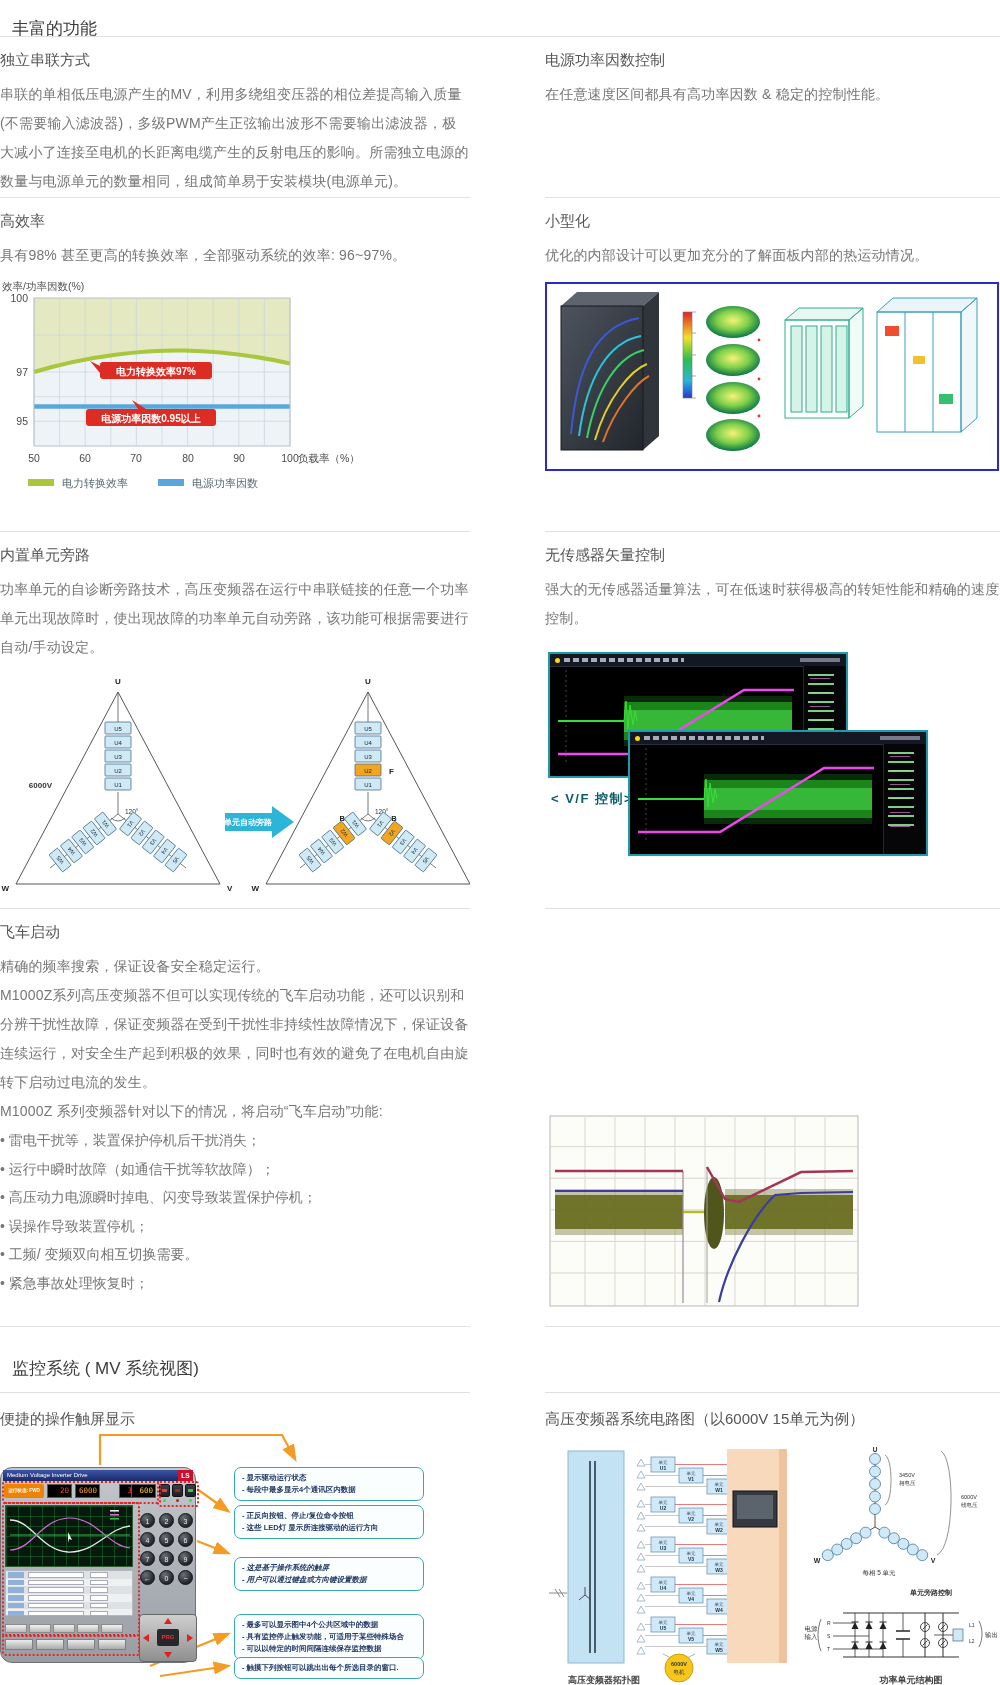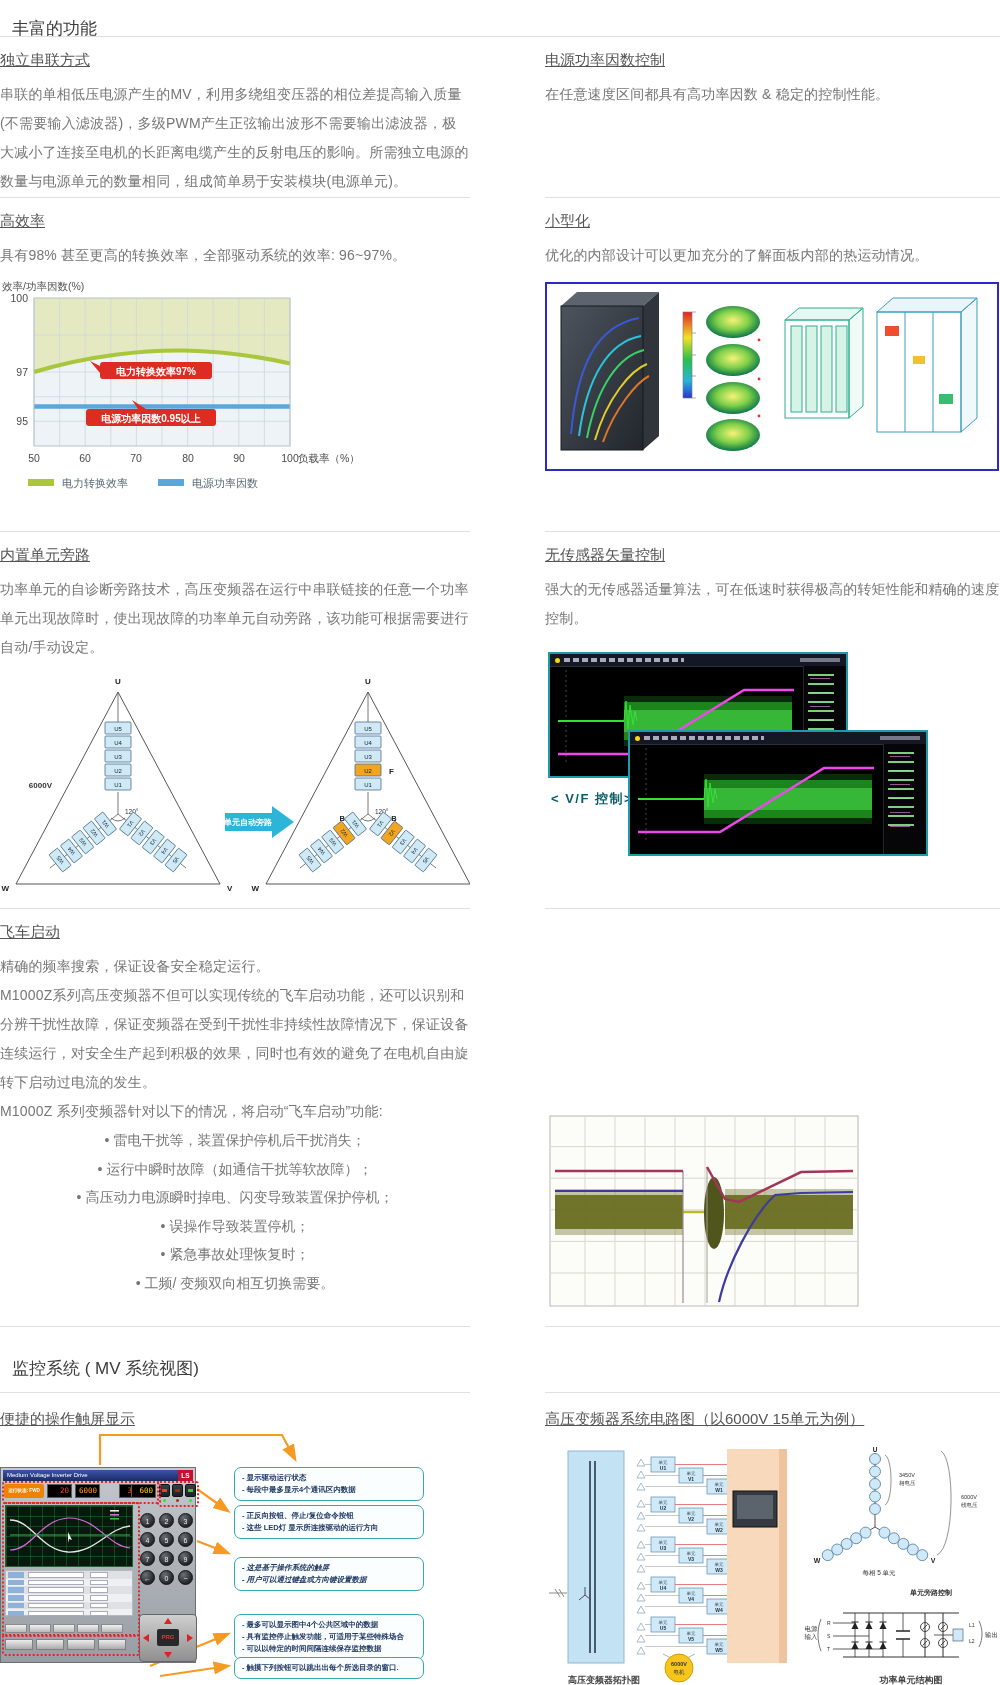--- a/index.html
+++ b/index.html
@@ -5,23 +5,23 @@
   html,body{margin:0;padding:0;background:#fff;}
   .page{position:relative;width:1000px;height:1685px;background:#fff;overflow:hidden;
         font-family:"Liberation Sans","DejaVu Sans",sans-serif;}
   .hd{height:37px;border-bottom:1px solid #e0e0e0;box-sizing:border-box;padding-top:5px;}
   .h1{font-size:17px;color:#3c3c3c;font-weight:400;margin:12px;}
   .row{display:flex;}
   .cl{width:470px;}
   .cr{width:455px;margin-left:75px;}
   .cell{box-sizing:border-box;height:100%;position:relative;padding-top:13px;}
   .bt{border-top:1px solid #e0e0e0;}
-  h2{font-size:15px;color:#555;font-weight:400;margin:0 0 10px 0;line-height:20px;text-decoration:underline;}
+  h2{font-size:15px;color:#555;font-weight:400;margin:0 0 10px 0;line-height:20px;}
   p.body{font-size:14px;color:#767676;line-height:29px;margin:0;letter-spacing:.2px;}
-  .bullet{font-size:14px;color:#767676;line-height:28.6px;text-align:center;}
+  .bullet{font-size:14px;color:#767676;line-height:28.6px;}
   svg{font-family:inherit;display:block;}
   .ct{font-size:10.5px;fill:#555;}
   .tick{font-size:10.5px;fill:#4a4a4a;}
   .xl{font-size:10.5px;fill:#4a4a4a;}
   .leg{font-size:11px;fill:#5a6a74;}
   .badge-t{font-size:10px;font-weight:bold;fill:#fff;}
   
   .thermal{position:absolute;left:0;top:84px;width:450px;height:185px;border:2px solid #2a2ac8;background:#fff;}
   
   .scope{position:absolute;width:300px;height:126px;background:#000;border:2px solid #1e9aa8;box-sizing:border-box;}
@@ -39,21 +39,21 @@
   .sfoot{position:absolute;bottom:3px;left:92px;display:flex;gap:5px;}
   .sfoot i{display:block;width:36px;height:13px;background:#bfe2ea;border:1px solid #58a;}
   .sfoot i.fg{border-top:3px solid #2ecc2e;}
   .sfoot i.fm{border-top:3px solid #e23ae2;}
   .cap{position:absolute;font-weight:bold;color:#0a5d66;font-size:13px;letter-spacing:1.5px;}
   .c1{left:6px;top:258px;}
   .c2{left:86px;top:287px;}
   
   #flyscope{position:absolute;left:4px;top:206px;}
   
-  .dev{position:absolute;left:0;top:74px;width:196px;height:196px;border:1px solid #6d7176;border-radius:0;
+  .dev{position:absolute;left:0;top:74px;width:196px;height:196px;border:1px solid #6d7176;border-radius:12px;
        background:linear-gradient(#c4c8cd,#989da3);box-sizing:border-box;z-index:1;}
   .dtitle{position:absolute;left:2px;top:2px;right:2px;height:11px;background:linear-gradient(#3b55a8,#1b2a66);
        color:#fff;font-size:6px;line-height:11px;padding-left:4px;box-sizing:border-box;white-space:nowrap;overflow:hidden;}
   .ls{position:absolute;right:0px;top:0px;width:15px;height:11px;background:#c8102e;color:#fff;font-size:6.5px;
        font-weight:bold;text-align:center;line-height:11px;}
   .dbadge{position:absolute;left:3px;top:16px;width:40px;height:14px;background:#ef8200;border-radius:2px;color:#fff;
        font-size:4.6px;font-weight:bold;text-align:center;line-height:14px;white-space:nowrap;overflow:hidden;}
   .lcd{position:absolute;top:16px;width:25px;height:14px;background:#000;border:1px solid #5a5a5a;box-sizing:border-box;
        font-family:"DejaVu Sans Mono","Liberation Mono",monospace;font-size:7.5px;text-align:right;line-height:12px;padding-right:2px;}
   .l1{left:46px;color:#ff4530;} .l2{left:74px;color:#ffa21a;} .l3{left:118px;color:#ff4530;} .l4{left:130px;color:#ffd21a;}
@@ -400,22 +400,22 @@
   <div class="row" style="height:418px">
     <section class="cl cell bt">
       <h2>飞车启动</h2>
       <p class="body">精确的频率搜索，保证设备安全稳定运行。</p>
       <p class="body">M1000Z系列高压变频器不但可以实现传统的飞车启动功能，还可以识别和分辨干扰性故障，保证变频器在受到干扰性非持续性故障情况下，保证设备连续运行，对安全生产起到积极的效果，同时也有效的避免了在电机自由旋转下启动过电流的发生。</p>
       <p class="body">M1000Z 系列变频器针对以下的情况，将启动“飞车启动”功能:</p>
       <div class="bullet">• 雷电干扰等，装置保护停机后干扰消失；</div>
       <div class="bullet">• 运行中瞬时故障（如通信干扰等软故障）；</div>
       <div class="bullet">• 高压动力电源瞬时掉电、闪变导致装置保护停机；</div>
       <div class="bullet">• 误操作导致装置停机；</div>
+      <div class="bullet">• 工频/ 变频双向相互切换需要。</div>
       <div class="bullet">• 紧急事故处理恢复时；</div>
-      <div class="bullet">• 工频/ 变频双向相互切换需要。</div>
     </section>
     <section class="cr cell bt">
       <svg id="flyscope" width="310" height="192" viewBox="0 0 310 192">
         <rect x="1" y="1" width="308" height="190" fill="#fcfcf8" stroke="#b8b8b0"></rect>
         <g id="flygrid">
             <line x1="36" y1="1" x2="36" y2="191" stroke="#d9d9cf" stroke-width="1"></line>
             <line x1="66" y1="1" x2="66" y2="191" stroke="#d9d9cf" stroke-width="1"></line>
             <line x1="96" y1="1" x2="96" y2="191" stroke="#d9d9cf" stroke-width="1"></line>
             <line x1="126" y1="1" x2="126" y2="191" stroke="#d9d9cf" stroke-width="1"></line>
             <line x1="156" y1="1" x2="156" y2="191" stroke="#d9d9cf" stroke-width="1"></line>

